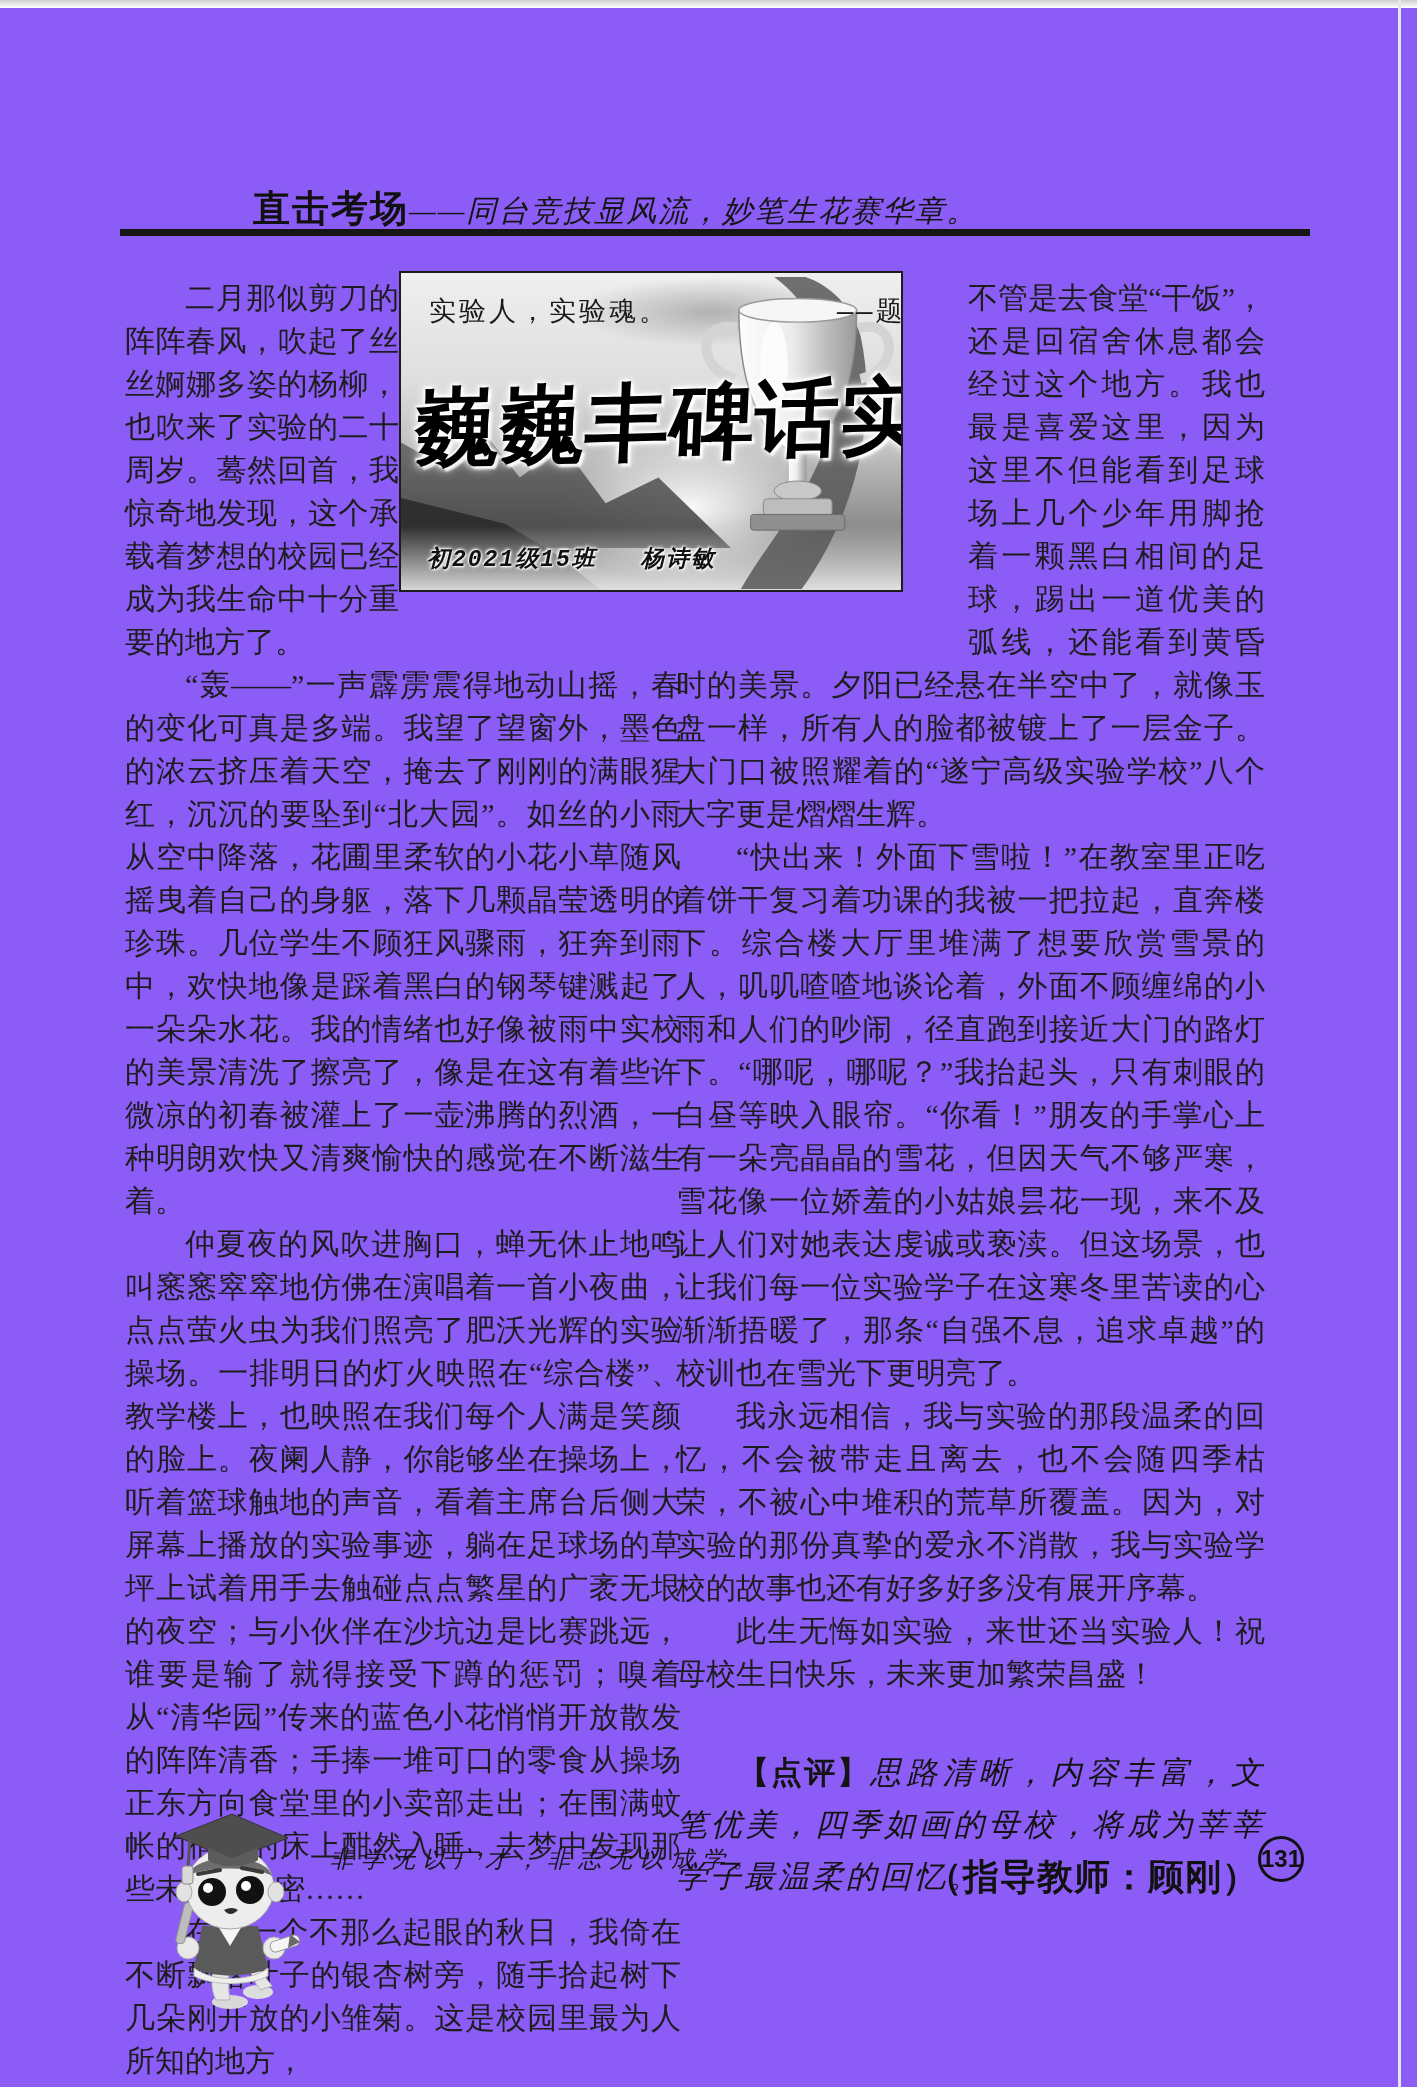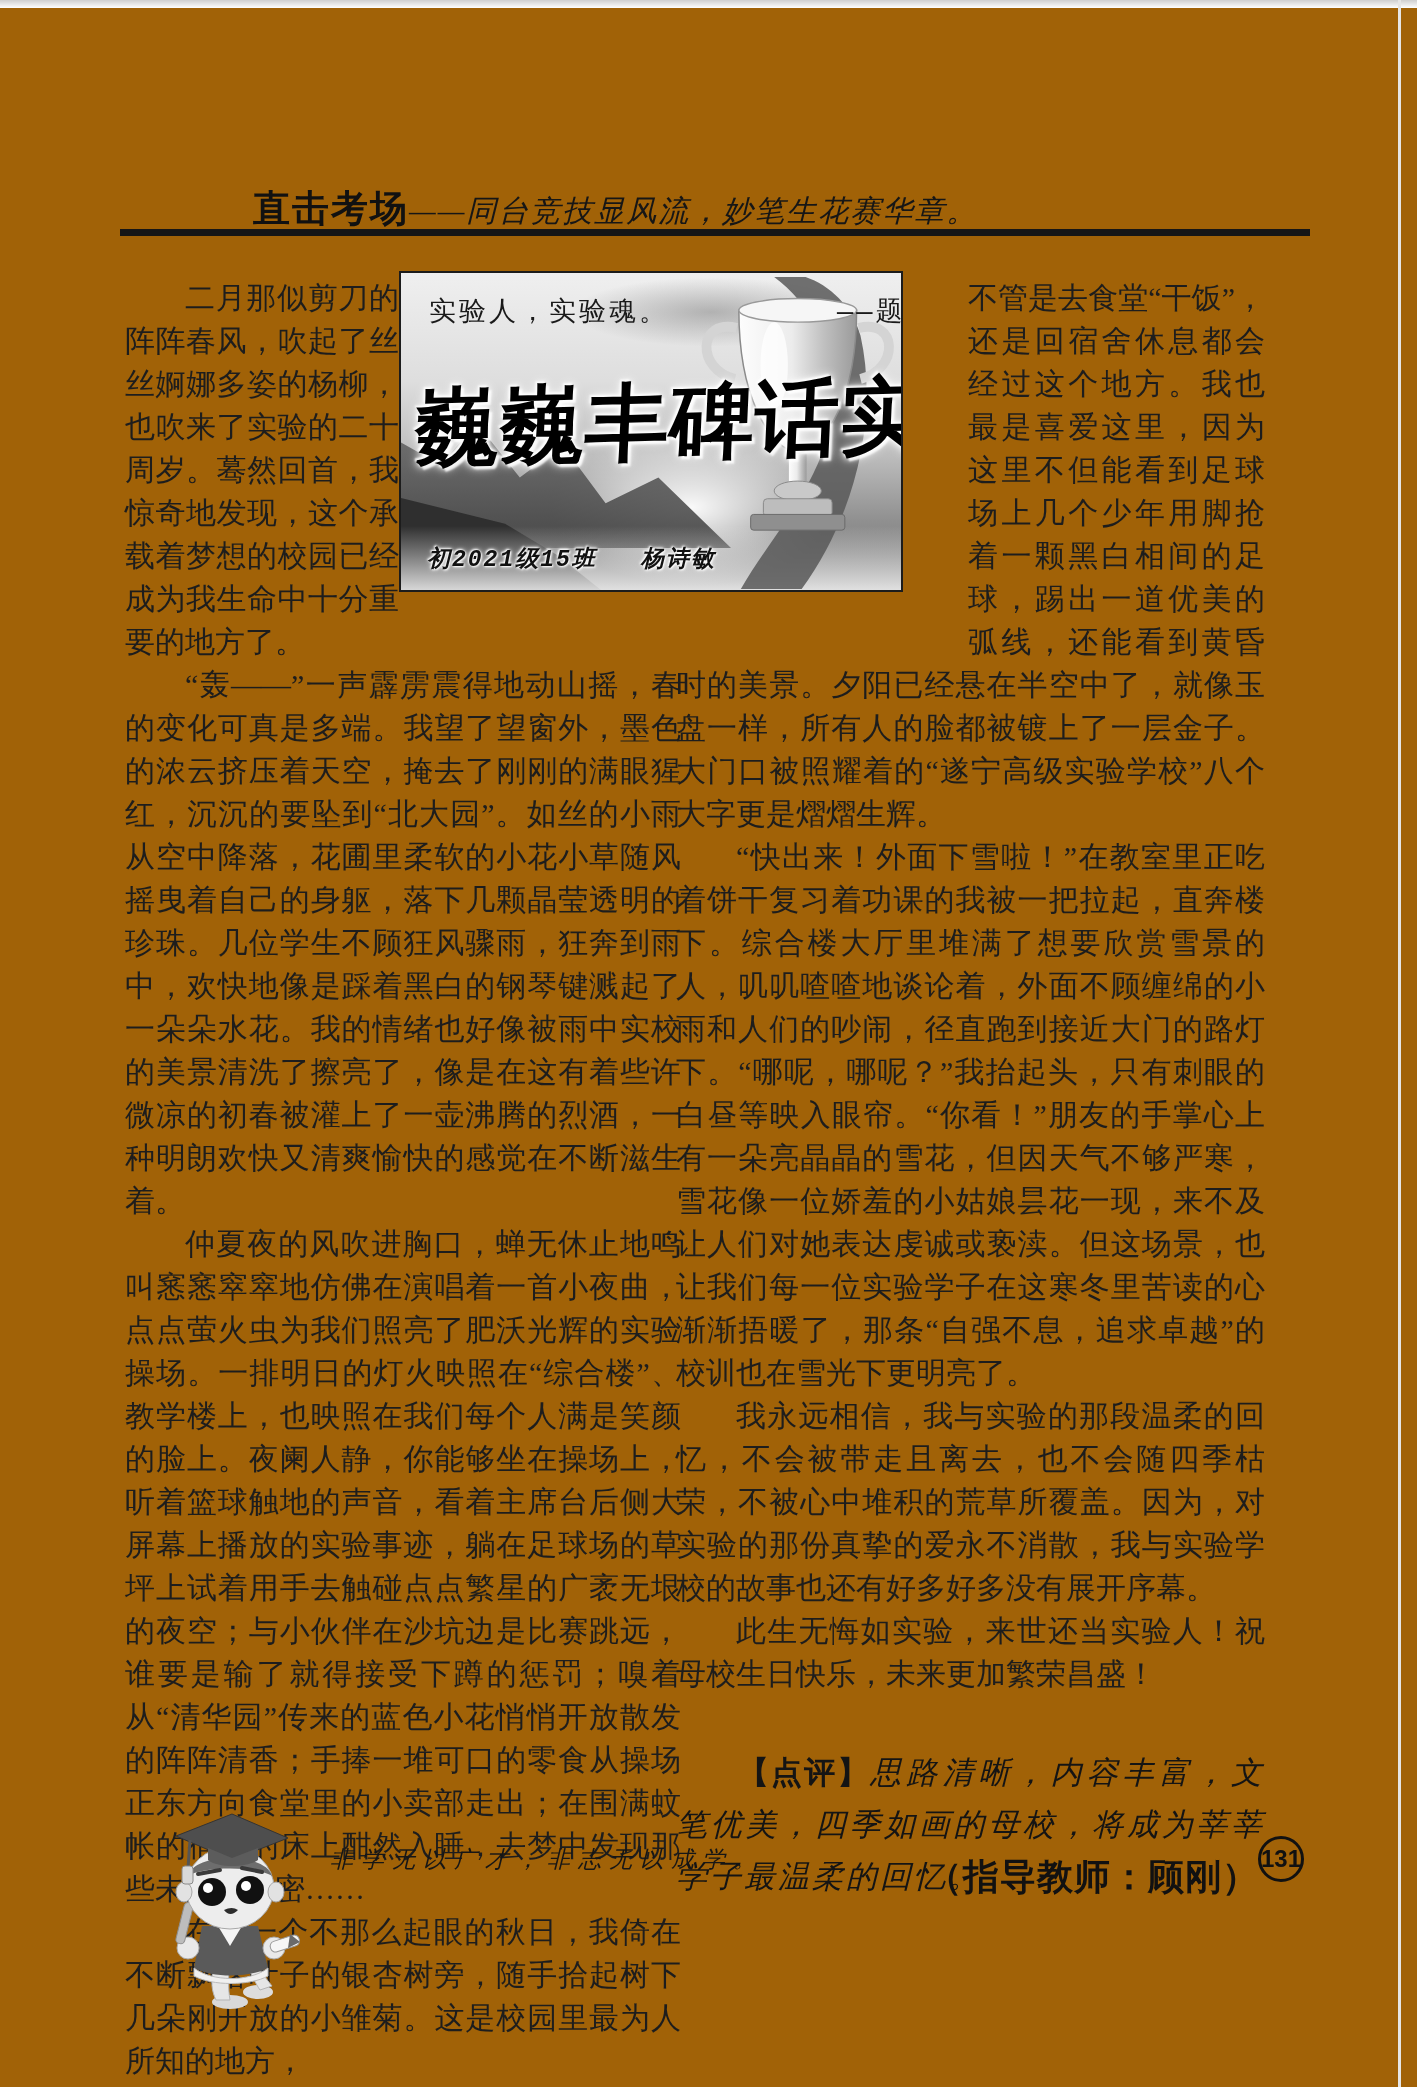--- a/index.html
+++ b/index.html
@@ -1,17 +1,17 @@
 <!DOCTYPE html>
 <html><head>
 <meta charset="utf-8">
 <style>
   html,body { margin:0; padding:0; background:#fff; }
   .page {
-    position:relative; width:1417px; height:2087px; background:#a16207;
+    position:relative; width:1417px; height:2087px; background:#8b5cf6;
     overflow:hidden; font-family:"Liberation Serif","DejaVu Serif",serif; color:#1c1c1c;
   }
   .top-strip { position:absolute; top:0; left:0; right:0; height:8px;
     background:linear-gradient(180deg,#cfcfcf,#ffffff); }
   .right-strip { position:absolute; top:0; right:16px; width:3px; height:100%; background:#e6e6e6; }
 
   
   .header-text { position:absolute; left:253px; top:184px; white-space:nowrap; }
   .header-section { font-family:"Liberation Sans","DejaVu Sans",sans-serif; font-weight:bold;
     font-size:37px; letter-spacing:2px; color:#111; }

